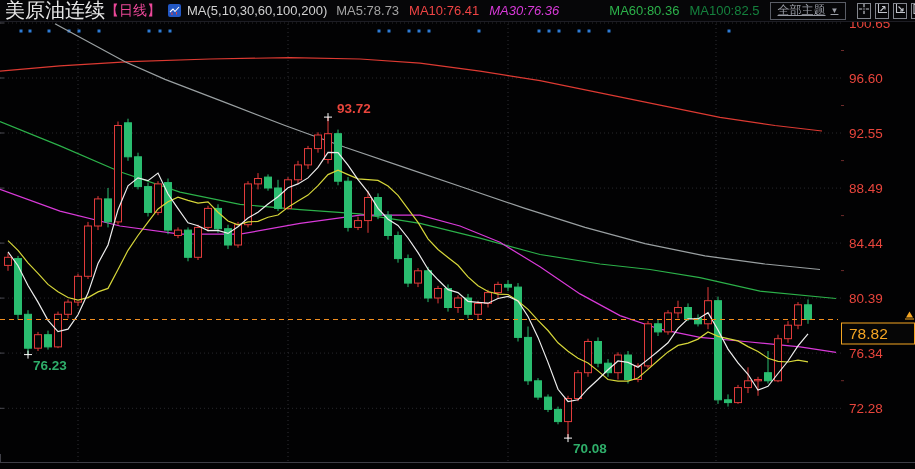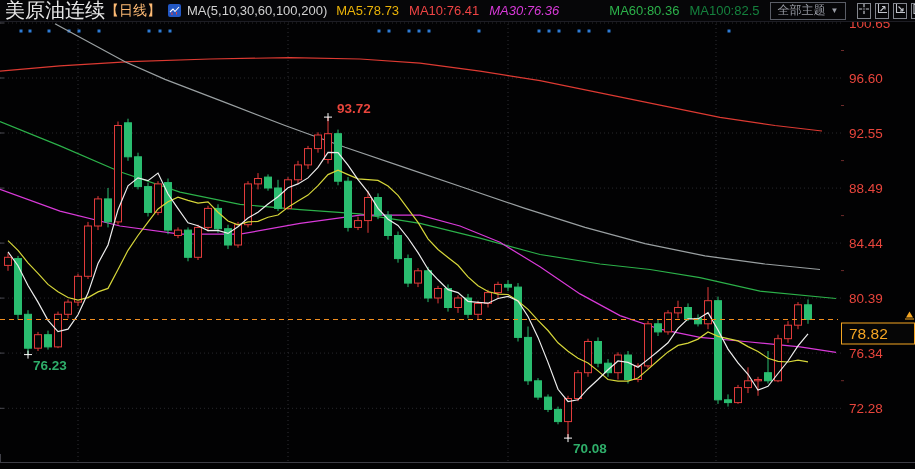--- a/index.html
+++ b/index.html
@@ -2,27 +2,27 @@
 <html><head>
 <meta charset="utf-8">
 <style>
   html,body{margin:0;padding:0;background:#000;}
   .app{position:relative;width:915px;height:469px;overflow:hidden;background:#020203;font-family:"Liberation Sans",sans-serif;}
   #chart{position:absolute;left:0;top:0;z-index:2;display:block;}
   #chart text{font-family:"Liberation Sans",sans-serif;}
   .topbar{position:absolute;left:0;top:0;width:915px;height:22px;z-index:3;display:flex;align-items:center;
           box-sizing:border-box;padding:0 5px;background:#060608;border-bottom:1px solid #1d1d24;}
   .t-title{color:#e8e8e8;font-size:20px;white-space:nowrap;}
-  .t-period{color:#fdba74;font-size:14px;margin-right:7px;white-space:nowrap;}
+  .t-period{color:#ec4899;font-size:14px;margin-right:7px;white-space:nowrap;}
   .chart-ico{display:flex;margin-right:6px;}
   .ma-group{color:#d2d2d2;font-size:13px;margin-right:9px;white-space:nowrap;}
   .ma-val{font-size:13px;margin-right:10px;white-space:nowrap;}
   .spacer{flex:1;}
   .theme-box{display:flex;align-items:center;gap:5px;border:1px solid #5a5d66;color:#9a9da6;font-size:12px;
-             padding:0 7px;height:16px;margin-right:9px;cursor:pointer;white-space:nowrap;}
+             padding:0 7px;height:16px;margin-right:9px;cursor:pointer;white-space:nowrap;text-decoration:underline;}
   .theme-arr{font-size:8px;color:#9a9da6;}
   .tool-btn{width:16px;height:16px;border:1px solid #83868e;background:transparent;padding:0;margin:0 2px;
             display:flex;align-items:center;justify-content:center;cursor:pointer;box-sizing:border-box;}
   .bottom-strip{position:absolute;left:0;top:464px;width:915px;height:5px;background:#090c13;z-index:1;}
 </style>
 </head>
 <body>
 
 <div class="app">
 
@@ -30,21 +30,21 @@
     <span class="t-title">美原油连续</span>
     <span class="t-period">【日线】</span>
     <span class="chart-ico">
       <svg width="13" height="13" viewBox="0 0 13 13">
         <rect width="13" height="13" rx="2" fill="#2257c4"></rect>
         <path d="M2 8 L5 5 L7 7.5 L11 3" stroke="#ffffff" stroke-width="1.1" fill="none"></path>
         <path d="M4 8.5v2.5 M8.5 8v2.5" stroke="#e04040" stroke-width="1.1"></path>
       </svg>
     </span>
     <span class="ma-group">MA(5,10,30,60,100,200)</span>
-    <span class="ma-val" style="color: #eab308;">MA5:78.73</span>
+    <span class="ma-val" style="color: #a3a3a3;">MA5:78.73</span>
     <span class="ma-val" style="color: #ef4444;">MA10:76.41</span>
     <span class="ma-val" style="color: rgb(217, 58, 217); font-style: italic;">MA30:76.36</span>
     <span class="ma-val" style="color: rgb(44, 177, 74); margin-left: 40px;">MA60:80.36</span>
     <span class="ma-val" style="color: #15803d;">MA100:82.5</span>
     <span class="spacer"></span>
     <div class="theme-box">
       <span>全部主题</span>
       <span class="theme-arr">▼</span>
     </div>
     <button class="tool-btn">

